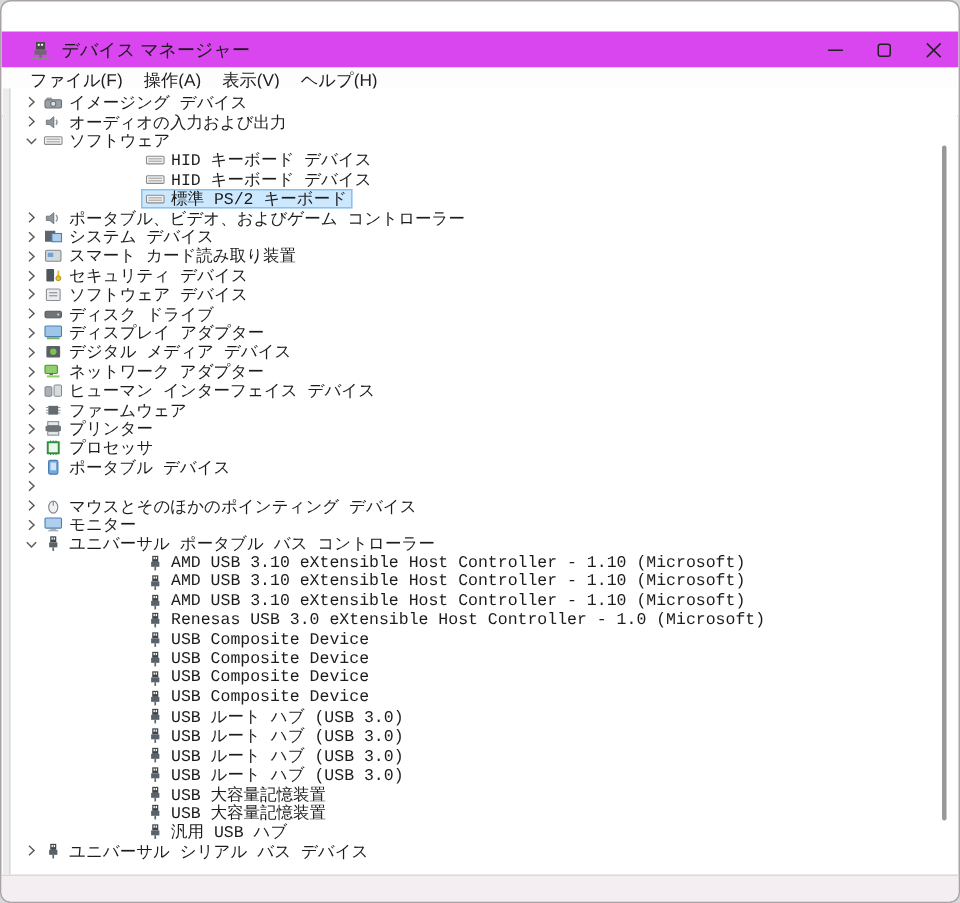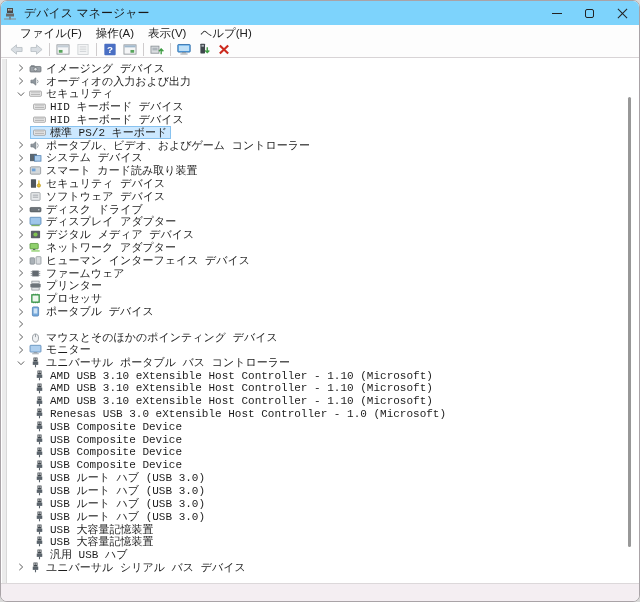--- a/index.html
+++ b/index.html
@@ -3,21 +3,21 @@
 <meta charset="utf-8">
 <style>
   html,body{margin:0;padding:0;background:#d9d9d9;}
   *{box-sizing:border-box;}
   .window{
     position:relative;width:640px;height:602px;background:#ffffff;
     border:1px solid #a9a3a7;border-radius:7px;overflow:hidden;
     font-family:"Liberation Sans","DejaVu Sans",sans-serif;color:#1b1b1b;
   }
   
-  .titlebar{height:24px;background:#7dd3fc;display:flex;align-items:center;padding-left:2px;}
+  .titlebar{height:24px;background:#d946ef;display:flex;align-items:center;padding-left:19px;margin-top:20px;}
   .app-icon{width:14px;height:13px;display:inline-flex;margin-right:7px;}
   .title-text{font-size:12px;color:#191919;}
   .controls{margin-left:auto;display:flex;height:100%;}
   .ctl{width:33px;height:100%;border:none;background:transparent;display:flex;align-items:center;justify-content:center;position:relative;padding:0;cursor:default;}
   .glyph-min{width:10px;height:0;border-top:1px solid #222;display:block;}
   .glyph-max{width:9px;height:9px;border:1px solid #222;border-radius:2px;display:block;}
   .glyph-x{position:relative;width:11px;height:11px;display:block;}
   .glyph-x::before,.glyph-x::after{content:"";position:absolute;left:-1px;top:5px;width:13px;height:1px;background:#222;}
   .glyph-x::before{transform:rotate(45deg);}
   .glyph-x::after{transform:rotate(-45deg);}
@@ -29,21 +29,21 @@
   .tb-btn{width:20px;height:16px;border:none;background:transparent;display:flex;align-items:center;justify-content:center;padding:0;}
   .tb-btn.disabled{opacity:.55;}
   .tb-sep{width:1px;height:13px;background:#cfcccd;margin:0 3px;}
   
   .tree{position:absolute;top:58px;left:1px;right:1px;bottom:18px;background:#ffffff;padding-top:3px;overflow:hidden;}
   .left-strip{position:absolute;top:58px;left:1px;width:5px;bottom:18px;background:#ececec;border-right:1px solid #d9d9d9;z-index:3;}
   .row{height:12.8px;display:flex;align-items:center;font-size:11px;white-space:nowrap;}
   .row .chev{width:10px;height:9px;display:inline-flex;align-items:center;justify-content:center;flex:0 0 10px;}
   .row .devicon{width:13px;height:11px;display:inline-flex;align-items:center;justify-content:center;flex:0 0 13px;margin:0 1px 0 2px;}
   .row.lvl1{padding-left:14px;}
-  .row.lvl2{padding-left:28px;}
+  .row.lvl2{padding-left:62px;margin-left:30px;}
   .rowinner{display:inline-flex;align-items:center;height:12.5px;padding-right:3px;border:1px solid transparent;font-family:Liberation Mono, monospace;}
   .rowinner.sel{background:var(--sel-bg,#cce8ff);border:1px solid var(--sel-border,#88c2ef);}
   .row .lbl{padding-left:3px;color:#1c1c1c;}
   
   .scrollbar{position:absolute;top:58px;right:4px;width:8px;bottom:18px;}
   .scroll-thumb{position:absolute;right:4px;top:38px;width:3px;height:450px;background:#989898;border-radius:2px;}
   
   .statusbar{position:absolute;left:0;right:0;bottom:0;height:18px;background:#f4eef2;border-top:1px solid #dcd8da;}
   svg{display:block;}
 </style>
@@ -214,21 +214,21 @@
           </svg>
         </span>
         <span class="rowinner">
           <span class="devicon">
             <svg viewBox="0 0 14 12" width="13" height="11">
               <rect x="0.6" y="3.4" width="12.8" height="5.6" rx="0.8" fill="#f1f1f1" stroke="#8a8a8a" stroke-width=".8"></rect>
               <rect x="2" y="4.8" width="10" height="1" fill="#b3b3b3"></rect>
               <rect x="2" y="6.6" width="10" height="1" fill="#b3b3b3"></rect>
             </svg>
           </span>
-          <span class="lbl">セキュリティ</span>
+          <span class="lbl">ソフトウェア</span>
         </span>
       </div>
       <div class="row lvl2">
         <span class="rowinner">
           <span class="devicon">
             <svg viewBox="0 0 14 12" width="13" height="11">
               <rect x="0.6" y="3.4" width="12.8" height="5.6" rx="0.8" fill="#f1f1f1" stroke="#8a8a8a" stroke-width=".8"></rect>
               <rect x="2" y="4.8" width="10" height="1" fill="#b3b3b3"></rect>
               <rect x="2" y="6.6" width="10" height="1" fill="#b3b3b3"></rect>
             </svg>

